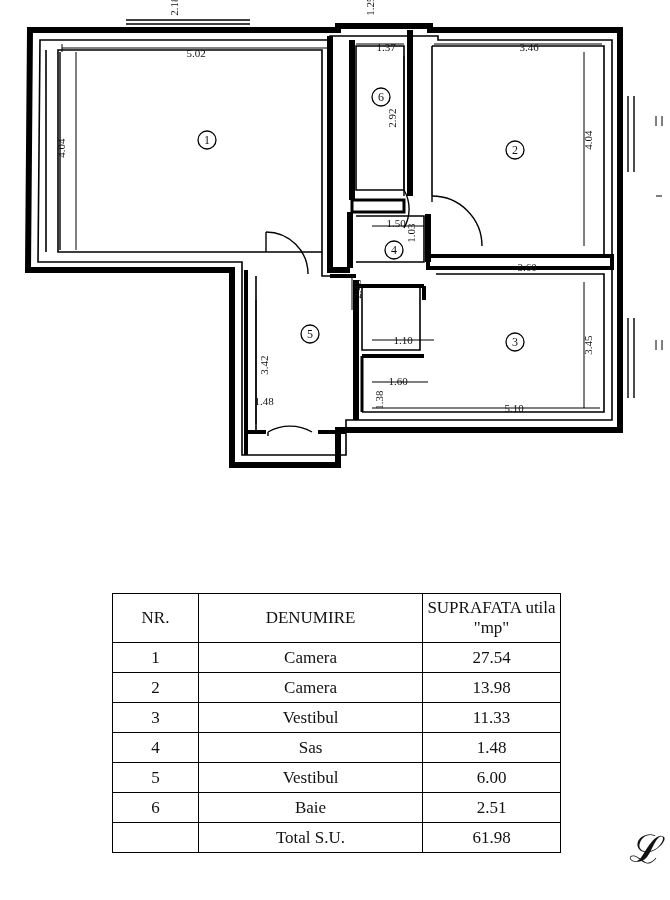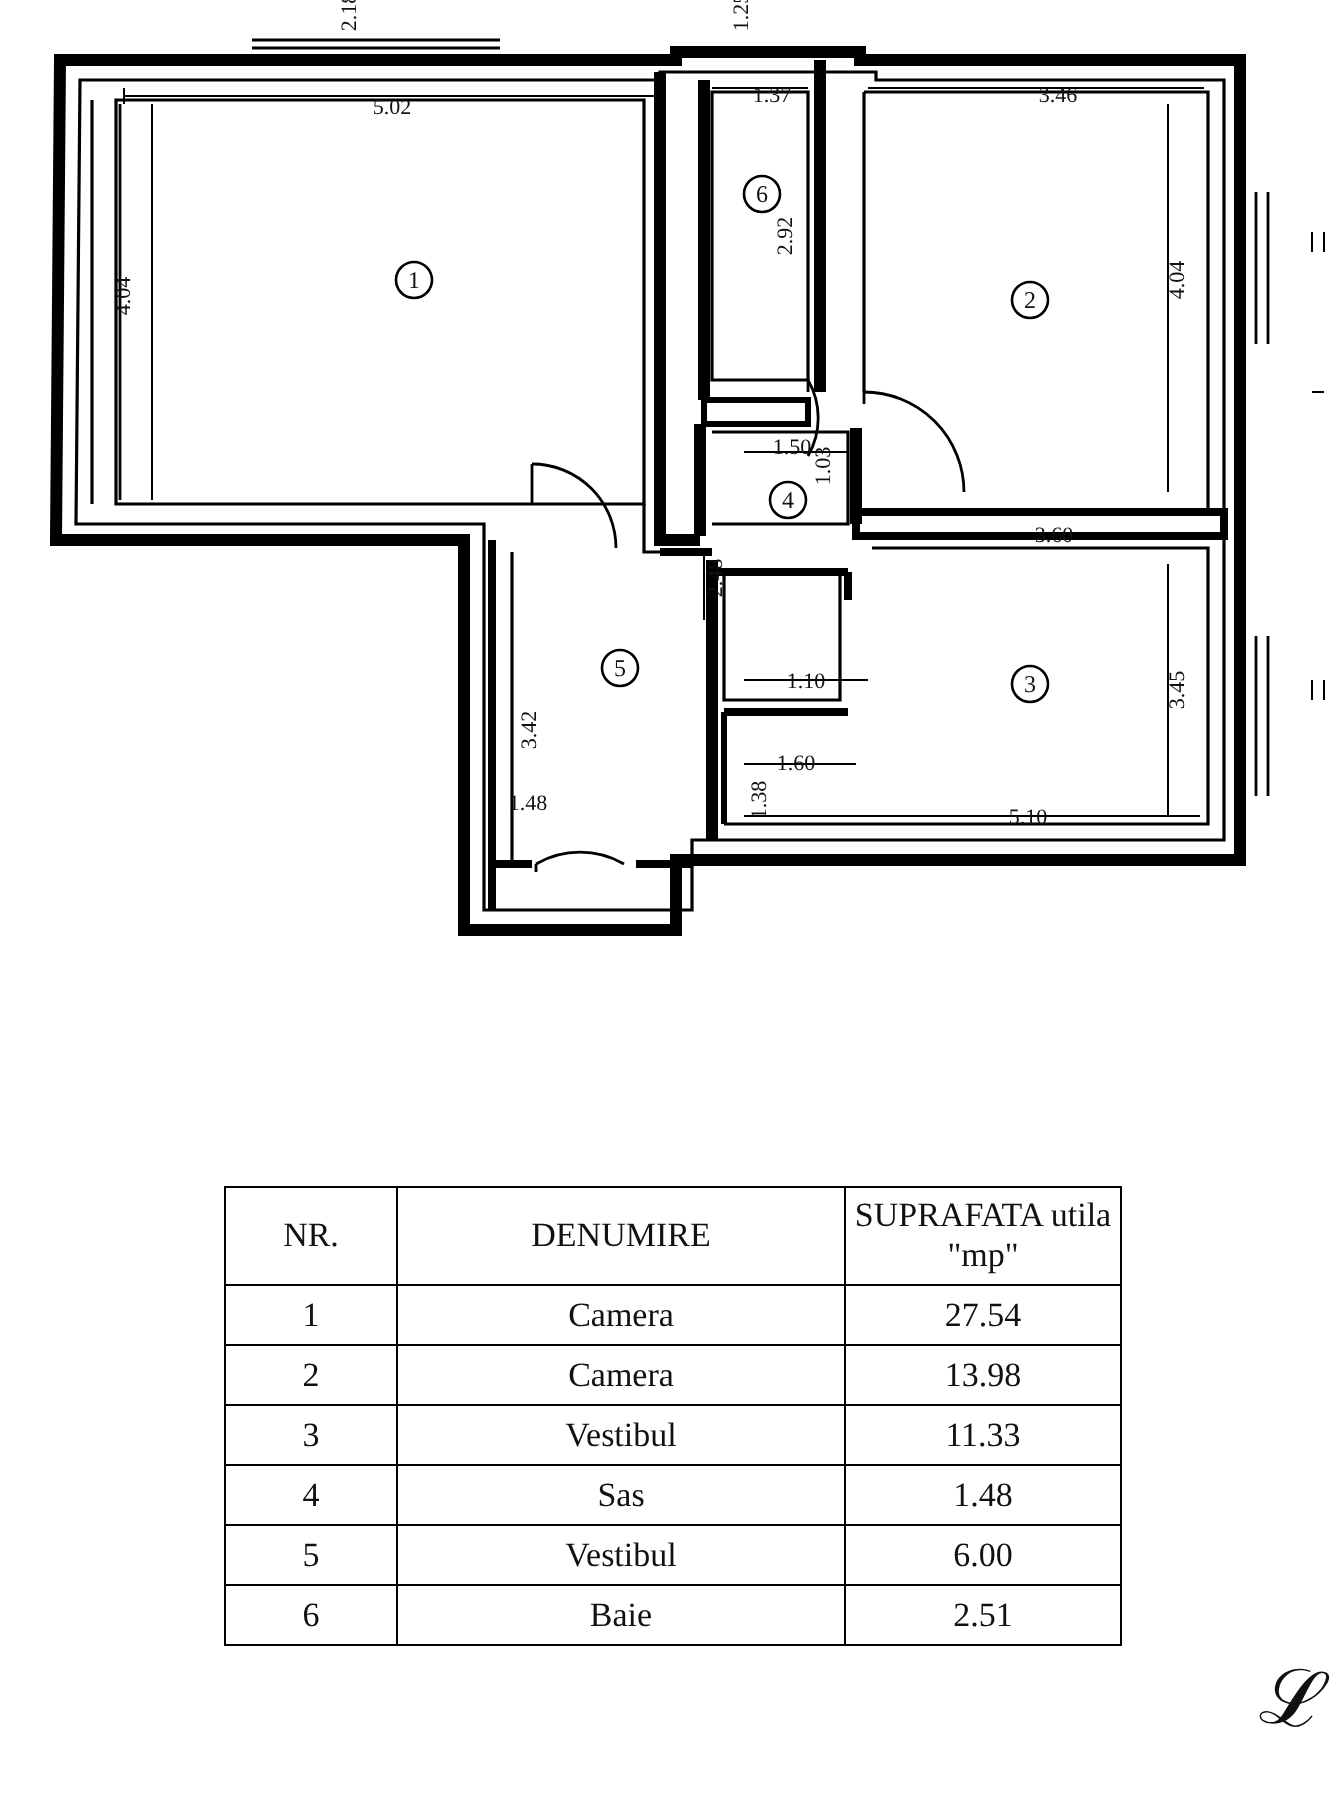--- a/index.html
+++ b/index.html
@@ -263,17 +263,22 @@
         <tr>
           <td>5</td>
           <td>Vestibul</td>
           <td>6.00</td>
         </tr>
         <tr>
           <td>6</td>
           <td>Baie</td>
           <td>2.51</td>
         </tr>
+        <tr>
+          <td></td>
+          <td>Total  S.U.</td>
+          <td>61.98</td>
+        </tr>
       </tbody>
   </table>
 </div>
 
 <div class="sig">ℒ</div>
 
 </body></html>

